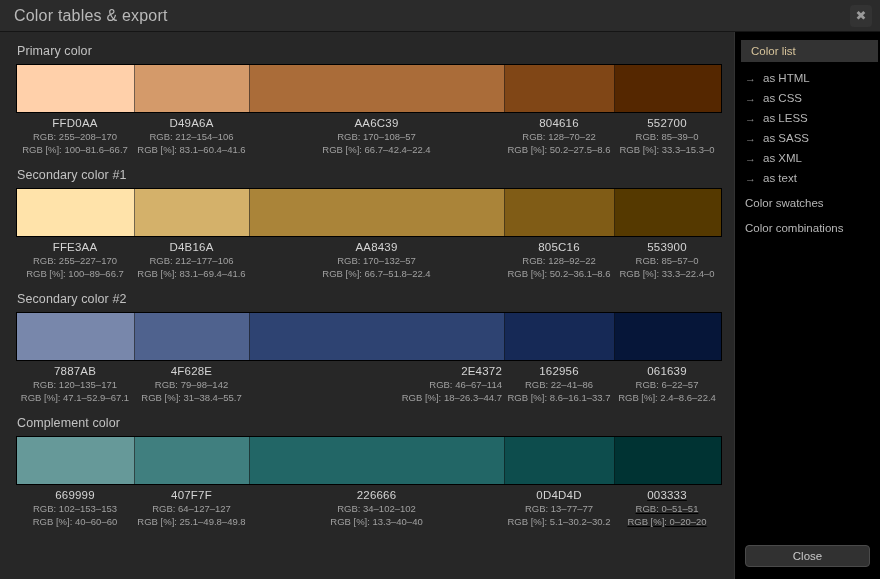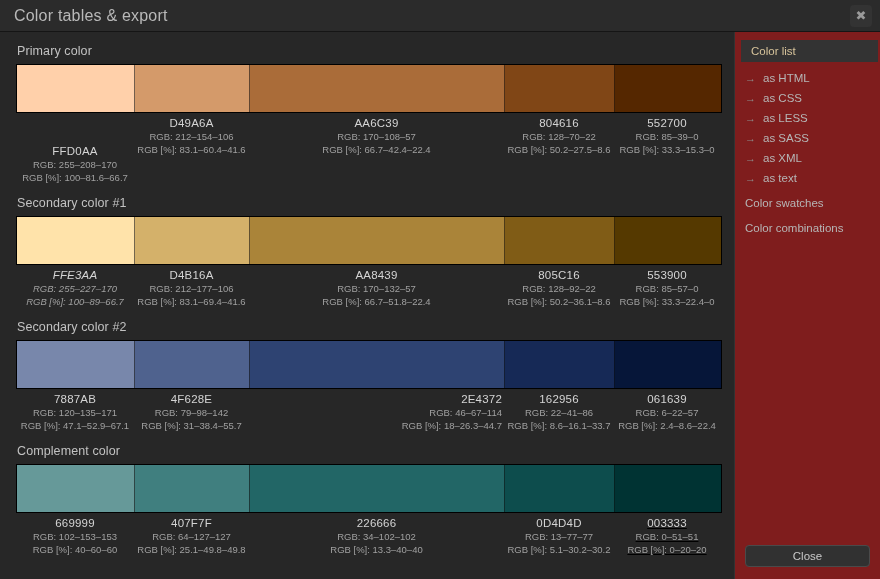--- a/index.html
+++ b/index.html
@@ -108,21 +108,21 @@
   .rgbline {
     font-size: 9.5px;
     color: #a0a0a0;
     line-height: 12.5px;
     white-space: nowrap;
   }
 
   
   .sidebar {
     width: 146px;
-    background: #7f1d1d;
+    background: #000000;
     border-left: 1px solid #333;
     display: flex;
     flex-direction: column;
     padding-top: 8px;
   }
   .side-header {
     background: #333333;
     color: #d6c39b;
     font-size: 11.5px;
     padding: 5px 0 5px 10px;
@@ -177,21 +177,21 @@
         <div class="group">
           <div class="group-title">Primary color</div>
           <div class="swatch-row">
             <div class="swatch" style="width: 118px; background: rgb(255, 208, 170);"></div>
             <div class="swatch" style="width: 115px; background: rgb(212, 154, 106);"></div>
             <div class="swatch" style="width: 255px; background: rgb(170, 108, 57);"></div>
             <div class="swatch" style="width: 110px; background: rgb(128, 70, 22);"></div>
             <div class="swatch dotted" style="width: 106px; background: rgb(85, 39, 0);"></div>
           </div>
           <div class="labels">
-            <div class="label-cell" style="width: 118px; margin-top: 28px;">
+            <div class="label-cell" style="width: 118px;">
               <div class="hexname">FFD0AA</div>
               <div class="rgbline">RGB: 255–208–170</div>
               <div class="rgbline">RGB [%]: 100–81.6–66.7</div>
             </div>
             <div class="label-cell" style="width: 115px;">
               <div class="hexname">D49A6A</div>
               <div class="rgbline">RGB: 212–154–106</div>
               <div class="rgbline">RGB [%]: 83.1–60.4–41.6</div>
             </div>
             <div class="label-cell" style="width: 255px;">
@@ -214,21 +214,21 @@
         <div class="group">
           <div class="group-title">Secondary color #1</div>
           <div class="swatch-row">
             <div class="swatch dotted" style="width: 118px; background: rgb(255, 227, 170);"></div>
             <div class="swatch" style="width: 115px; background: rgb(212, 177, 106);"></div>
             <div class="swatch" style="width: 255px; background: rgb(170, 132, 57);"></div>
             <div class="swatch" style="width: 110px; background: rgb(128, 92, 22);"></div>
             <div class="swatch" style="width: 106px; background: rgb(85, 57, 0);"></div>
           </div>
           <div class="labels">
-            <div class="label-cell" style="width: 118px; font-style: italic;">
+            <div class="label-cell" style="width: 118px;">
               <div class="hexname">FFE3AA</div>
               <div class="rgbline">RGB: 255–227–170</div>
               <div class="rgbline">RGB [%]: 100–89–66.7</div>
             </div>
             <div class="label-cell" style="width: 115px;">
               <div class="hexname">D4B16A</div>
               <div class="rgbline">RGB: 212–177–106</div>
               <div class="rgbline">RGB [%]: 83.1–69.4–41.6</div>
             </div>
             <div class="label-cell" style="width: 255px;">

